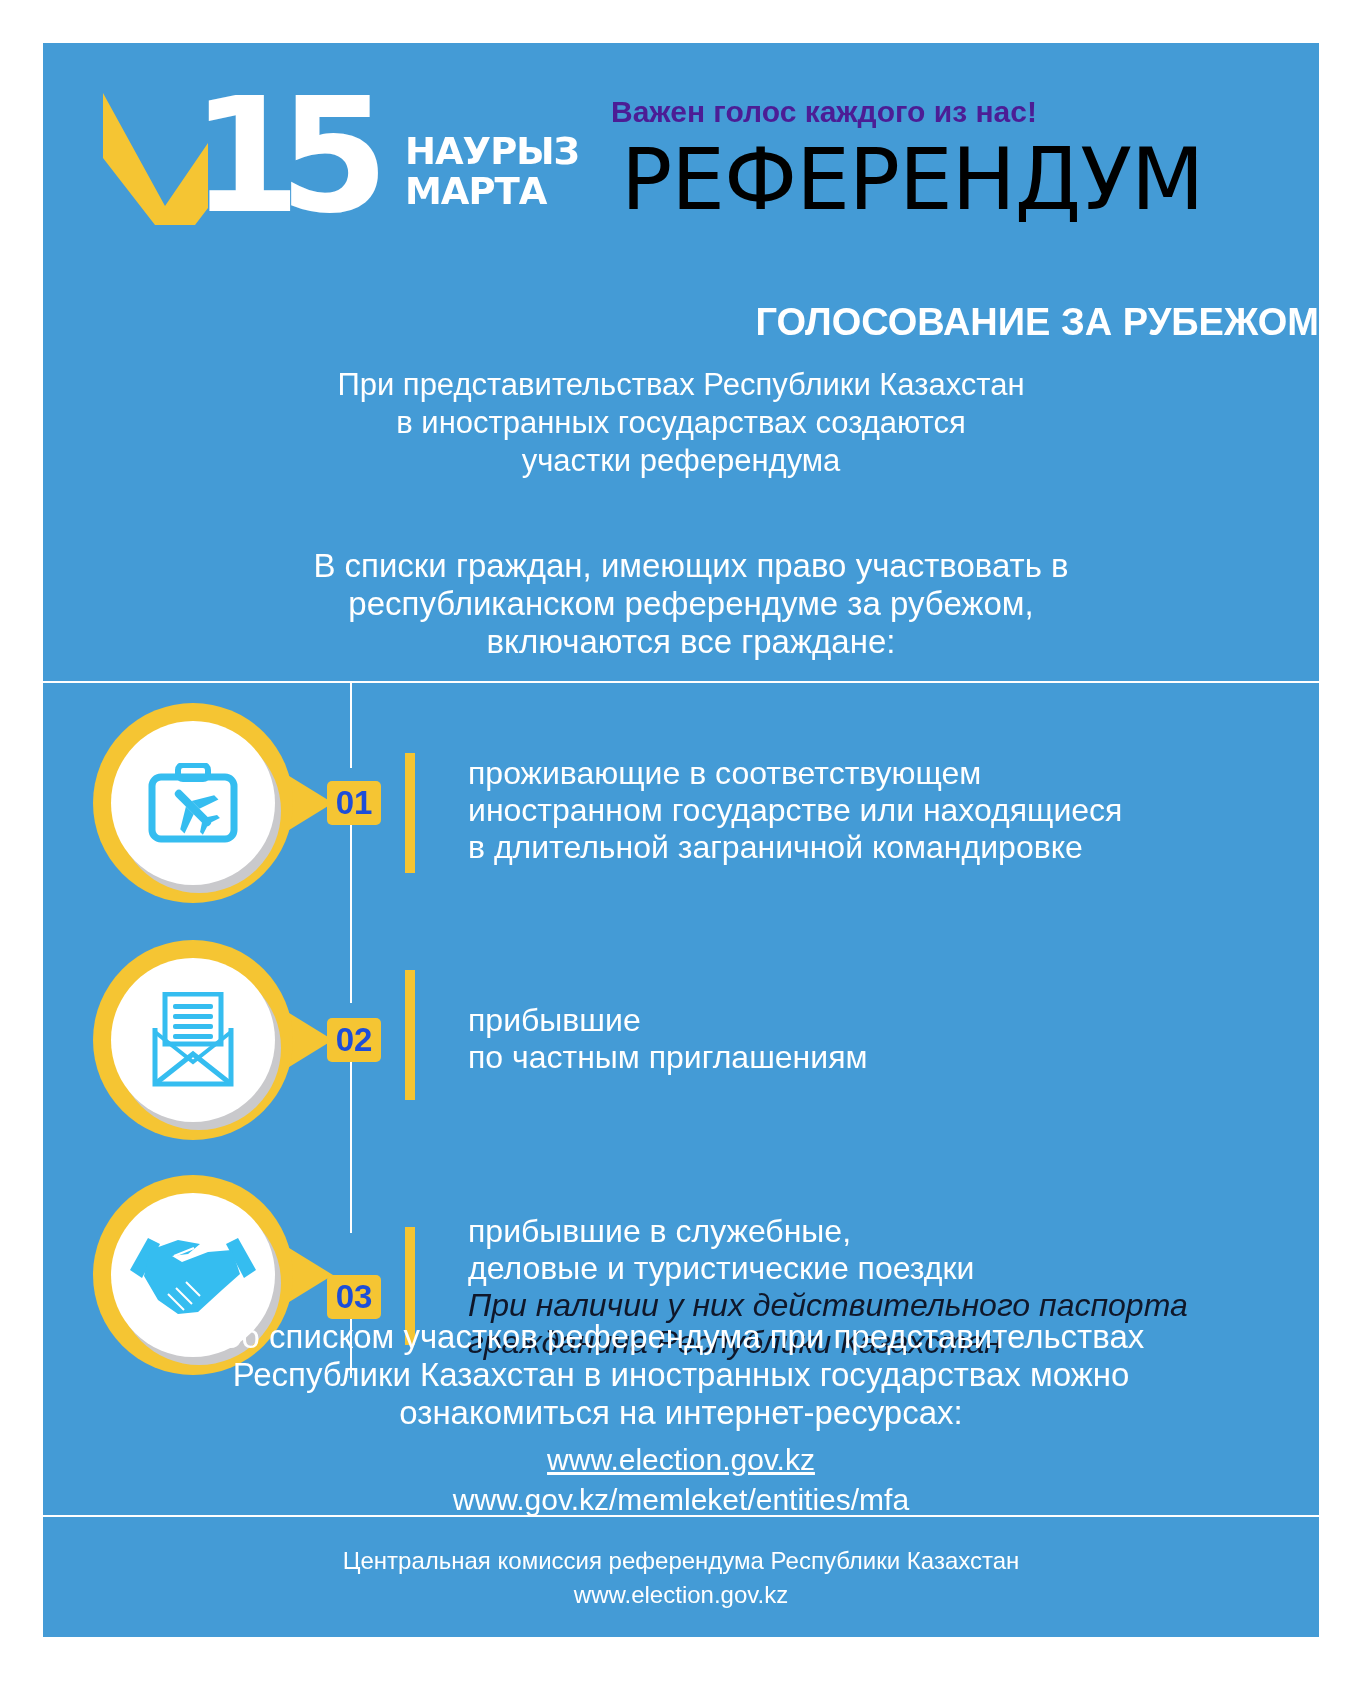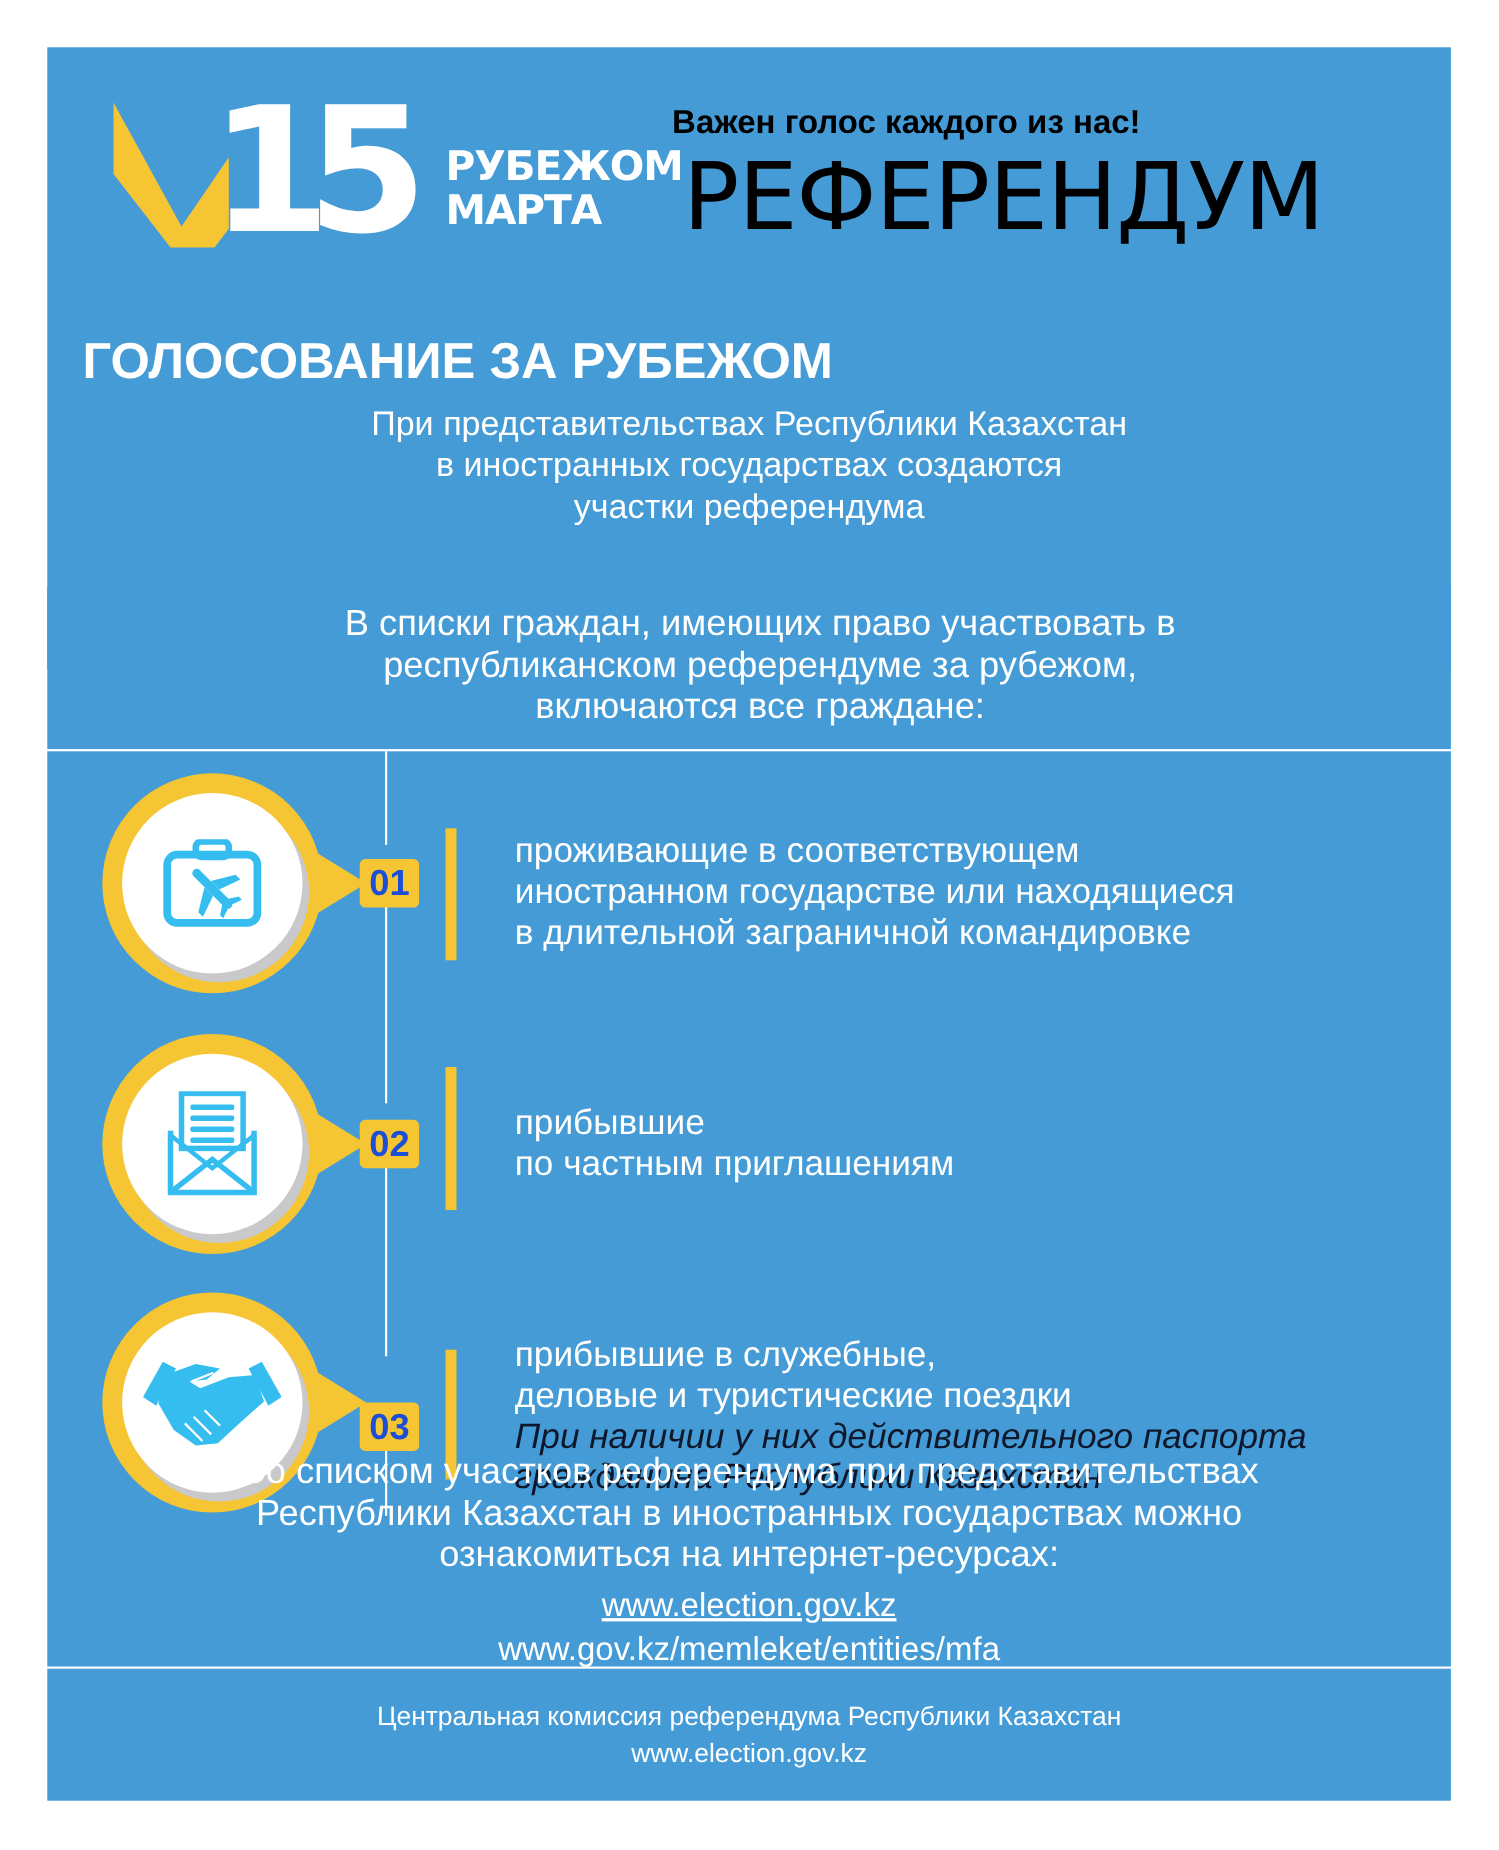--- a/index.html
+++ b/index.html
@@ -12,24 +12,24 @@
   #sec-items { top: 683px; height: 832px; }
   #sec-footer { top: 1517px; height: 120px; }
 
   
   .logo { position: absolute; left: 60px; top: 45px; width: 520px; height: 140px; }
   .logo-check { position: absolute; left: 0; top: 0; }
   .logo-15 { position: absolute; left: 88px; top: -12px; font-family: "DejaVu Sans", sans-serif; font-weight: bold;
              font-size: 158px; line-height: 160px; letter-spacing: -22px; color: #ffffff; }
   .logo-month { position: absolute; left: 302px; top: 44px; font-family: "DejaVu Sans", sans-serif; font-weight: bold;
                 font-size: 37px; line-height: 40px; color: #ffffff; letter-spacing: -1px; }
-  .slogan { position: absolute; left: 568px; top: 52px; font-size: 30px; font-weight: bold; color: #000000; }
+  .slogan { position: absolute; left: 568px; top: 52px; font-size: 30px; font-weight: bold; color: #4c1d95; }
   .big-title { position: absolute; left: 578px; top: 82px; font-family: "DejaVu Sans", sans-serif; font-weight: normal;
                font-size: 85px; line-height: 110px; color: #000000; letter-spacing: -1px; }
-  .section-title { position: absolute; left: 0; right: 0; top: 258px; text-align: left; font-weight: bold; font-size: 46px; padding-left: 32px; }
+  .section-title { position: absolute; left: 0; right: 0; top: 258px; text-align: right; font-weight: bold; font-size: 38px; }
   .section-sub { position: absolute; left: 0; right: 0; top: 323px; text-align: center; font-weight: normal; font-size: 31px; line-height: 38px; }
 
   
   .intro-text { position: absolute; left: 0; right: 0; top: 14px; text-align: center; font-size: 33px; line-height: 38px; margin-left: 20px; }
 
   
   .vline { position: absolute; left: 307px; top: 0; width: 2px; background: #ffffff; }
   .item { position: absolute; left: 0; width: 100%; height: 190px; }
   .bubble { position: absolute; left: 50px; top: 0; width: 200px; height: 200px; }
   .bubble-tail { position: absolute; left: 175px; top: 60px; width: 0; height: 0;
@@ -54,21 +54,21 @@
 </head>
 <body>
 
 <section class="panel" id="sec-header">
   <div class="logo">
     <svg class="logo-check" width="110" height="140" viewBox="0 0 110 140">
       <polygon points="0,5 0,70 52,137 92,137 105,120 105,55 62,118 0,5" fill="#f5c533"></polygon>
     </svg>
     <div class="logo-15">15</div>
     <div class="logo-month">
-      <div>РУБЕЖОМ</div>
+      <div>НАУРЫЗ</div>
       <div>МАРТА</div>
     </div>
   </div>
   <div class="slogan">Важен голос каждого из нас!</div>
   <div class="big-title">РЕФЕРЕНДУМ</div>
 
   <div class="section-title">ГОЛОСОВАНИЕ ЗА РУБЕЖОМ</div>
   <div class="section-sub">
     <div>При представительствах Республики Казахстан</div>
     <div>в иностранных государствах создаются</div>

